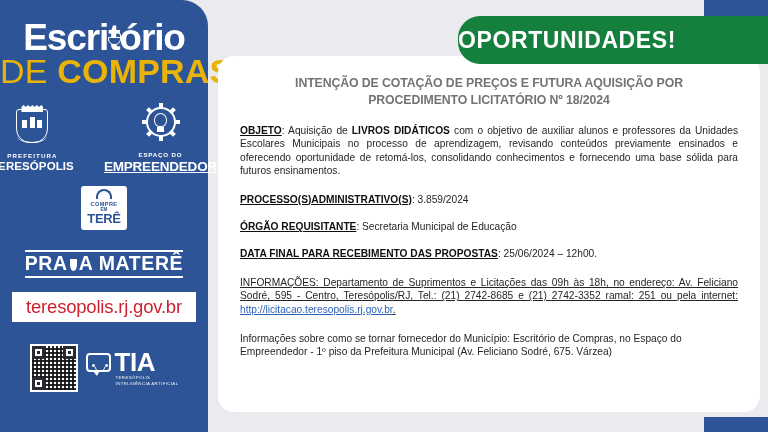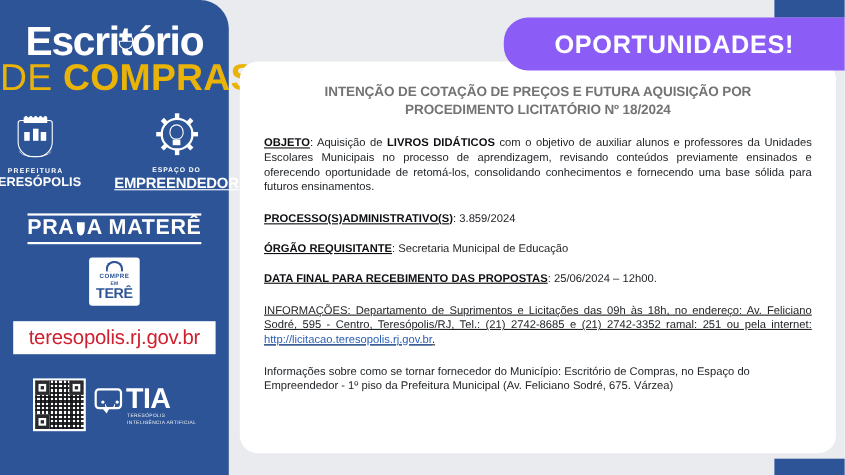--- a/index.html
+++ b/index.html
@@ -202,23 +202,23 @@
   #corner-tr{
     position:absolute; right:0; top:0; width:64px; height:16px; background:#2d5496;
   }
   #corner-br{
     position:absolute; right:0; bottom:0; width:64px; height:15px; background:#2d5496;
   }
 
   
   #banner{
     position:absolute; left:458px; top:16px; width:310px; height:48px;
-    background:#8b5cf6;
+    background:#15803d;
     border-top-left-radius:22px; border-bottom-left-radius:22px;
-    display:flex; align-items:center; justify-content:center;
+    display:flex; align-items:center; justify-content:flex-start;
     z-index:4;
   }
   #banner span{
     color:#ffffff; font-weight:bold; font-size:23px; letter-spacing:0.6px;
   }
 
   
   #card{
     position:absolute; left:218px; top:56px; width:542px; height:356px;
     background:#ffffff; border-radius:16px;
@@ -291,28 +291,28 @@
         <span class="tooth" style="transform:rotate(315deg)"></span>
         <span class="bulb"></span>
         <span class="base"></span>
       </div>
       <span class="esp-cap">ESPAÇO DO</span>
       <span class="esp-name">EMPREENDEDOR</span>
     </div>
 
   </div>
 
-  <div id="praca"><span>PRA</span><span class="mark"></span><span>A MATERÊ</span></div>
-
   <div id="bag">
     <span class="handle"></span>
     <span class="t1">COMPRE</span>
     <span class="t2">EM</span>
     <span class="t3">TERÊ</span>
   </div>
+
+  <div id="praca"><span>PRA</span><span class="mark"></span><span>A MATERÊ</span></div>
 
   <div id="url-bar">
     <span>teresopolis.rj.gov.br</span>
   </div>
 
   <div id="tia-row">
     <div id="qr">
       <div class="grid">
         <span class="qr-eye" style="left:0;top:0;"></span>
         <span class="qr-eye" style="right:0;top:0;"></span>

